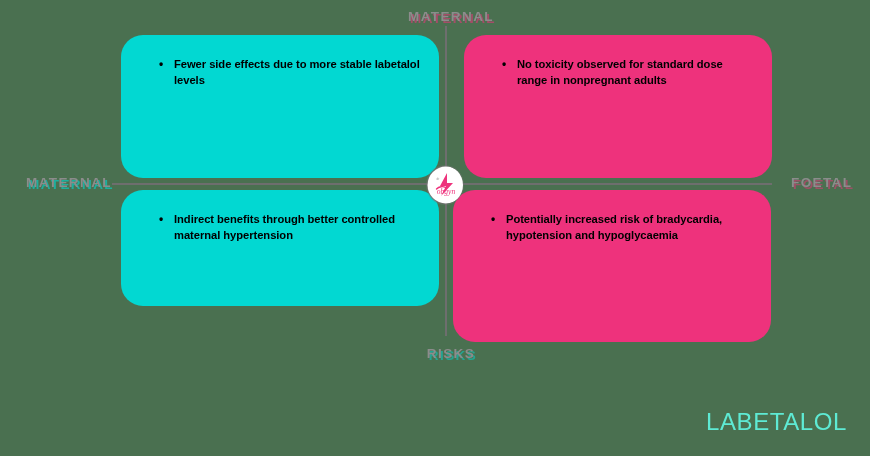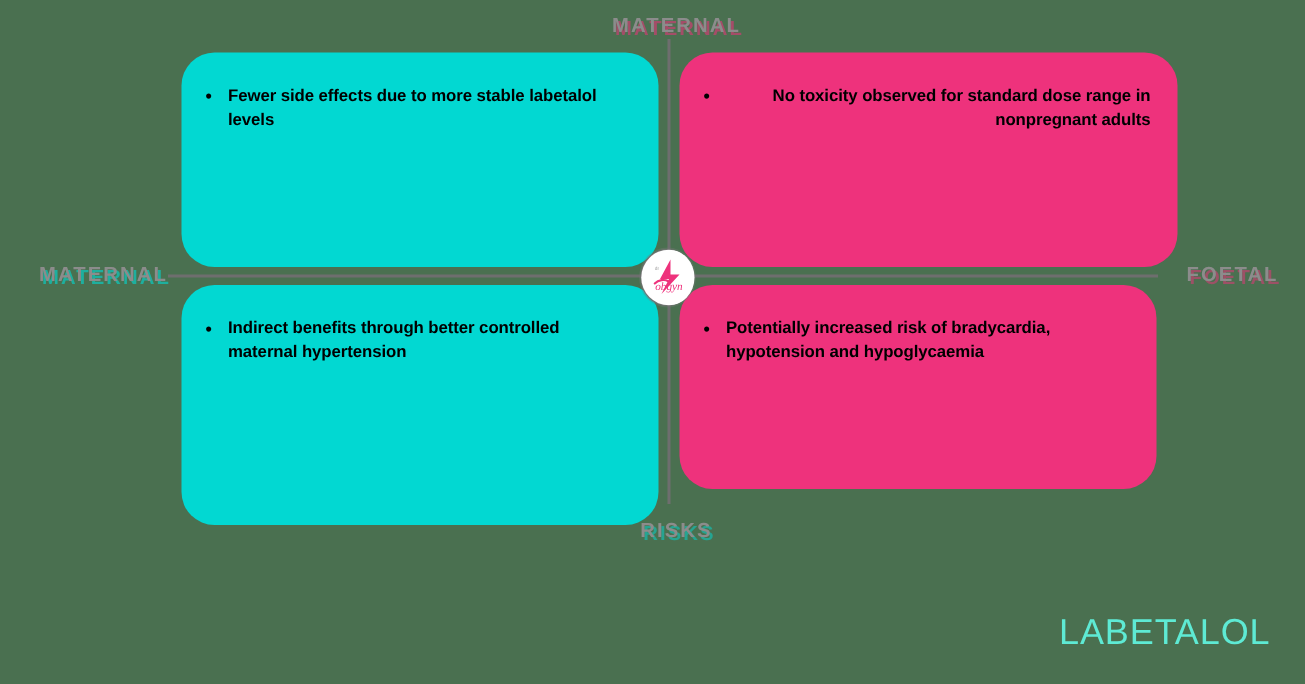--- a/index.html
+++ b/index.html
@@ -68,29 +68,29 @@
     left: 775px;
     top: 175px;
     text-shadow: 2px 2px 0 rgba(238, 50, 124, 0.5);
   }
 
   
   .card {
     position: absolute;
     border-radius: 22px;
     box-sizing: border-box;
-    padding: 22px 18px 16px 16px;
+    padding: 22px 18px 16px 38px;
   }
   .card-cyan { background: #02d8d2; }
   .card-pink { background: #ee327c; }
 
   .card-tl { left: 105px;  top: 35px;  width: 318px; height: 143px; }
-  .card-tr { left: 437px;  top: 35px;  width: 332px; height: 143px; text-align: right; }
-  .card-bl { left: 105px;  top: 190px; width: 318px; height: 160px; }
-  .card-br { left: 437px;  top: 190px; width: 318px; height: 136px; }
+  .card-tr { left: 448px;  top: 35px;  width: 308px; height: 143px; }
+  .card-bl { left: 105px;  top: 190px; width: 318px; height: 116px; }
+  .card-br { left: 437px;  top: 190px; width: 318px; height: 152px; }
 
   ul.bullets {
     margin: 0;
     padding: 0;
     list-style: none;
   }
   ul.bullets li {
     position: relative;
     margin: 0 0 2px 0;
     padding-left: 15px;

